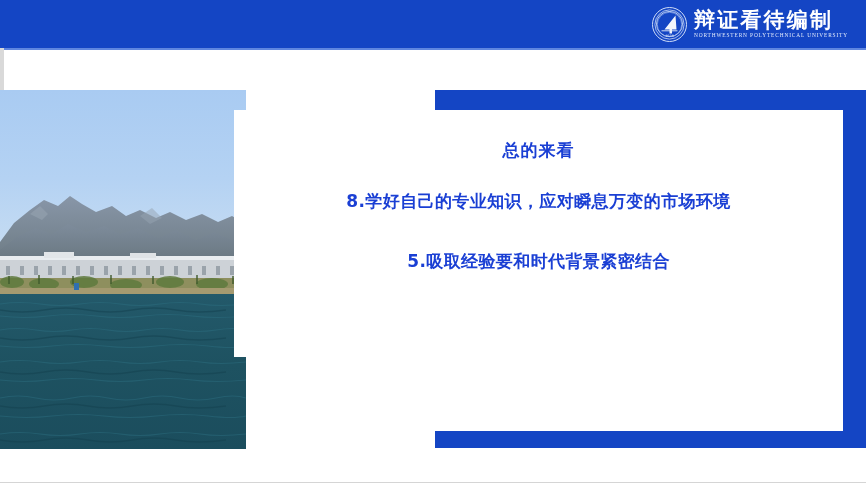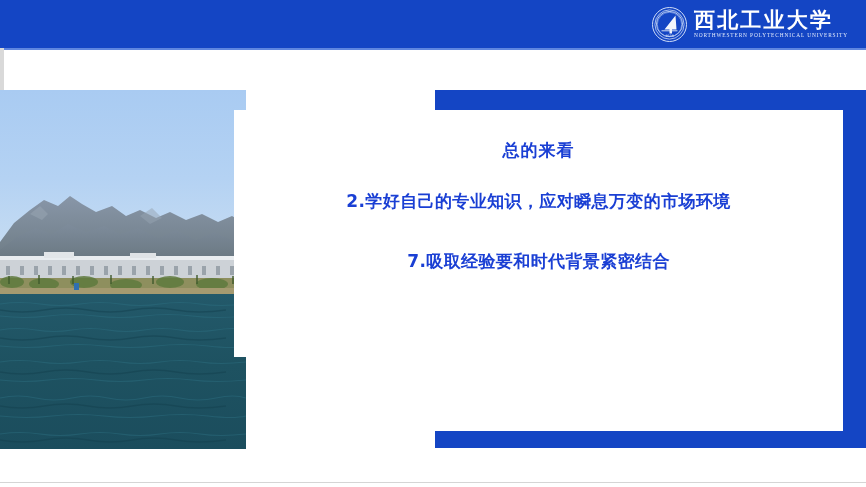--- a/index.html
+++ b/index.html
@@ -208,21 +208,21 @@
     <div class="logo-emblem">
       <svg width="33" height="33" viewBox="0 0 33 33" aria-hidden="true">
         <circle cx="16.5" cy="16.5" r="14.6" fill="none" stroke="#c9d8f6" stroke-width="0.8"></circle>
         <circle cx="16.5" cy="16.5" r="12.2" fill="none" stroke="#9fb8ef" stroke-width="0.6"></circle>
         <path d="M22.5 7.5 L11.5 21.5 L16.5 21.5 L16.5 25.5 L19 25.5 L19 21.5 L23.5 21.5 Z" fill="#ffffff" opacity="0.95"></path>
         <path d="M8.5 22.8 L24.5 22.8" stroke="#e6eefc" stroke-width="0.9"></path>
         <text x="16.5" y="28.6" font-size="3.4" fill="#dce7fa" text-anchor="middle" font-family="DejaVu Serif, serif">1938</text>
       </svg>
     </div>
     <div class="logo-text">
-      <span class="logo-cn">西北工业大学</span>
+      <span class="logo-cn">辩证看待编制</span>
       <span class="logo-en">NORTHWESTERN POLYTECHNICAL UNIVERSITY</span>
     </div>
   </div>
 
   <div class="photo">
     <svg width="246" height="359" viewBox="0 0 246 359" aria-hidden="true">
       <defs>
         <linearGradient id="skyGrad" x1="0" y1="0" x2="0" y2="1">
           <stop offset="0%" stop-color="#a9cbf2"></stop>
           <stop offset="55%" stop-color="#b4d2f3"></stop>
@@ -317,19 +317,19 @@
     </svg>
   </div>
 
   <div class="frame-top"></div>
   <div class="frame-right"></div>
   <div class="frame-bottom"></div>
 
   <div class="card">
     <div class="card-title">总的来看</div>
     <div class="bullet-list">
-      <div class="bullet">2.学好自己的专业知识，应对瞬息万变的市场环境</div>
-      <div class="bullet">7.吸取经验要和时代背景紧密结合</div>
+      <div class="bullet">8.学好自己的专业知识，应对瞬息万变的市场环境</div>
+      <div class="bullet">5.吸取经验要和时代背景紧密结合</div>
     </div>
   </div>
 
   <div class="footer-line"></div>
 </div>
 
 </body></html>

